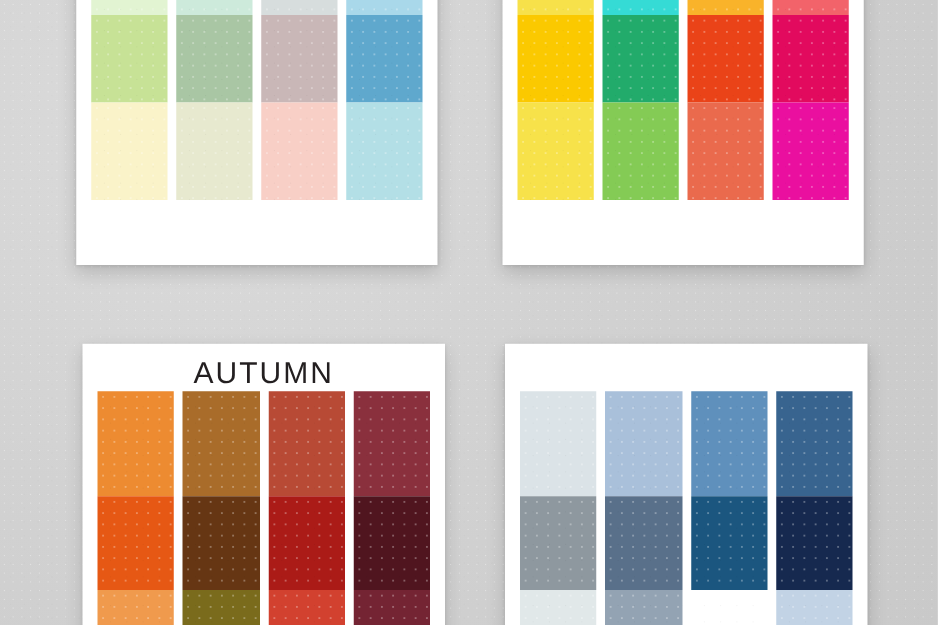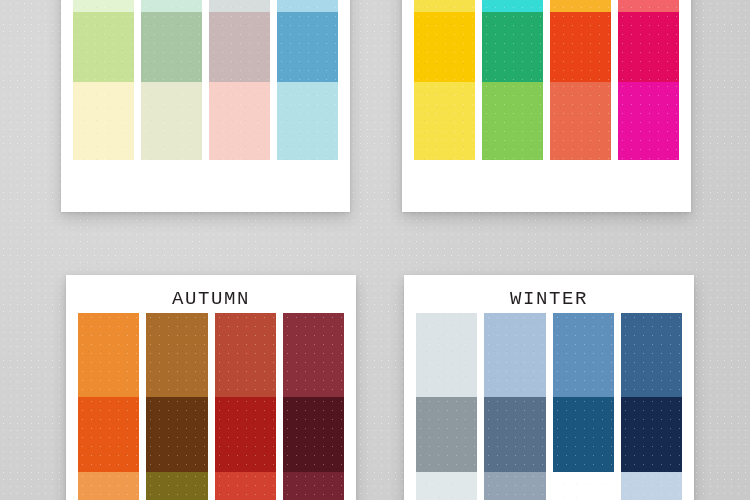--- a/index.html
+++ b/index.html
@@ -39,26 +39,26 @@
     background: #ffffff;
     box-shadow:
       0 6px 14px rgba(0,0,0,0.16),
       0 1px 3px rgba(0,0,0,0.10);
     overflow: hidden;
     z-index: 2;
   }
 
   .card-title {
     text-align: left;
-    font-size: 19px;
+    font-size: 24px;
     letter-spacing: 1.6px;
     font-weight: 400;
     color: #231f20;
     line-height: 1;
-    font-family: Liberation Mono, monospace;
+    font-family: Liberation Sans, sans-serif;
   }
 
   .swatch-grid {
     display: grid;
     position: absolute;
     left: 0;
     right: 0;
   }
 
   .swatch {
@@ -191,23 +191,20 @@
       <div class="swatch" style="background-color: rgb(171, 27, 23);"></div>
       <div class="swatch" style="background-color: rgb(80, 21, 31);"></div>
       <div class="swatch" style="background-color: rgb(240, 154, 77);"></div>
       <div class="swatch" style="background-color: rgb(122, 107, 28);"></div>
       <div class="swatch" style="background-color: rgb(210, 65, 47);"></div>
       <div class="swatch" style="background-color: rgb(116, 36, 51);"></div>
     </div>
   </div>
 
   <div class="card" id="card-winter">
-    <div class="title-wrap">
-      <div class="card-title">WINTER</div>
-    </div>
     <div class="swatch-grid grid-bottom">
       <div class="swatch" style="background-color: rgb(219, 227, 231);"></div>
       <div class="swatch" style="background-color: rgb(169, 192, 218);"></div>
       <div class="swatch" style="background-color: rgb(95, 144, 188);"></div>
       <div class="swatch" style="background-color: rgb(56, 100, 143);"></div>
       <div class="swatch" style="background-color: rgb(142, 152, 159);"></div>
       <div class="swatch" style="background-color: rgb(89, 112, 138);"></div>
       <div class="swatch" style="background-color: rgb(27, 86, 127);"></div>
       <div class="swatch" style="background-color: rgb(22, 41, 79);"></div>
       <div class="swatch" style="background-color: rgb(225, 232, 233);"></div>

